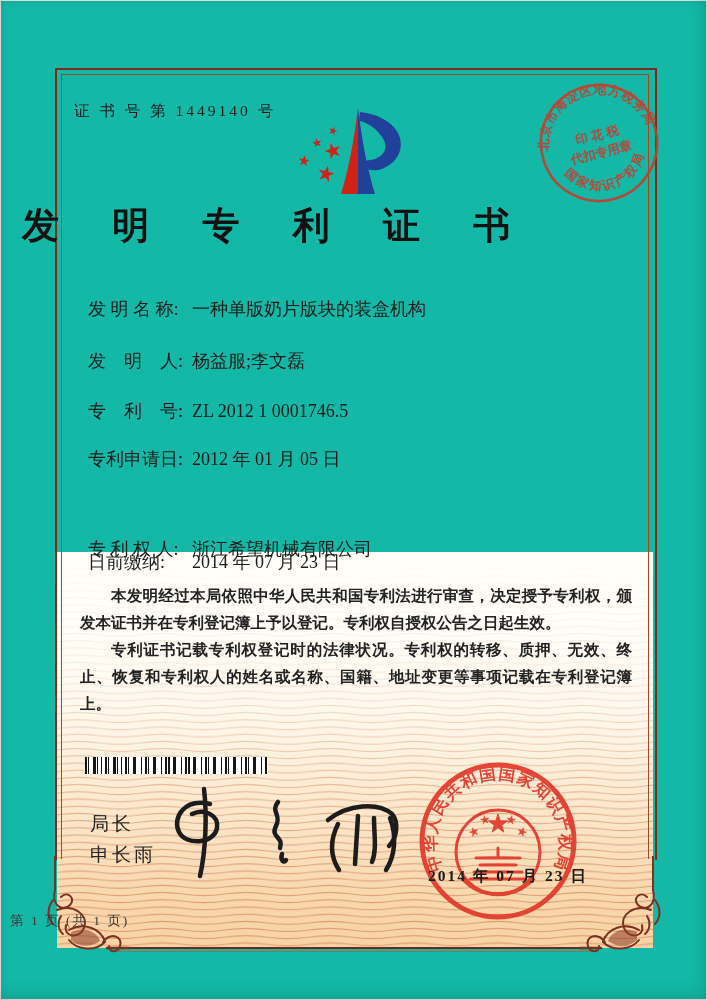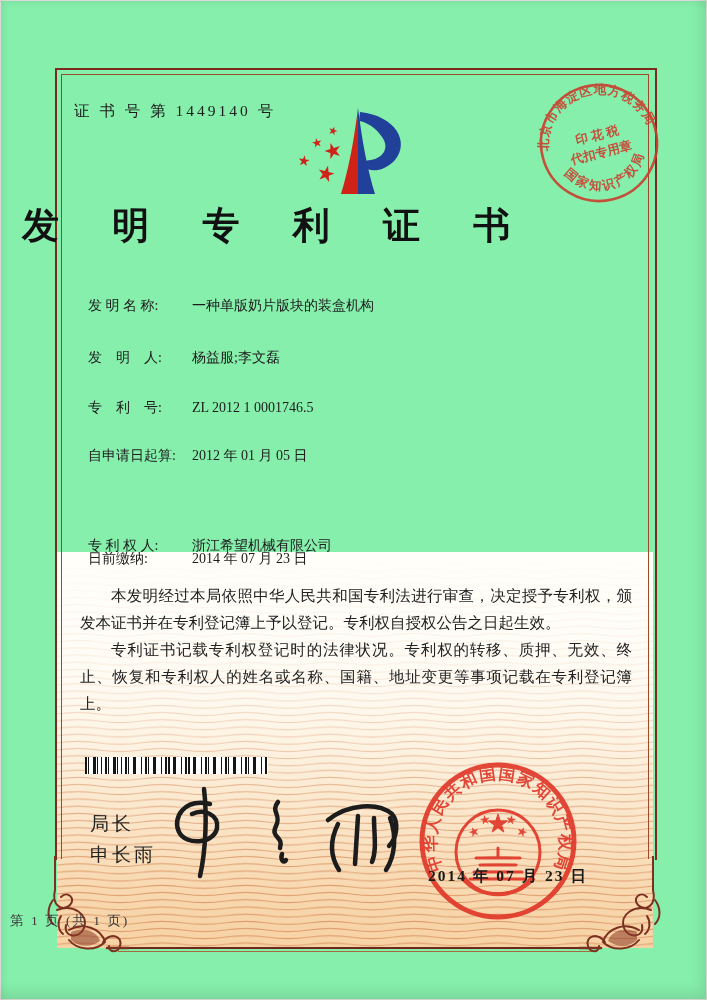--- a/index.html
+++ b/index.html
@@ -1,37 +1,37 @@
 <!DOCTYPE html>
 <html><head>
 <meta charset="utf-8">
 <style>
   html,body{margin:0;padding:0;background:#d8d6d1;}
-  .scan{position:relative;width:707px;height:1000px;margin:0 auto;background:#86efac;overflow:hidden;
+  .scan{position:relative;width:707px;height:1000px;margin:0 auto;background:#14b8a6;overflow:hidden;
         box-shadow:inset -5px -7px 14px rgba(0,0,0,.10), inset 3px 3px 8px rgba(0,0,0,.05), inset 0 0 0 1px #e9e7e2;
         font-family:"Liberation Serif","DejaVu Serif",serif;color:#1c1c1c;}
   .abs{position:absolute;}
   
   .frame-outer{position:absolute;left:55px;top:68px;width:598px;height:790px;
                border-top:2.5px solid #7b2b1e;border-left:2.5px solid #7b2b1e;border-right:2.5px solid #7b2b1e;}
   .frame-inner{position:absolute;left:61px;top:74px;width:586px;height:784px;
                border-top:1px solid #9b4a2a;border-left:1px solid #9b4a2a;border-right:1px solid #9b4a2a;}
   .bottom-rule{position:absolute;left:118px;top:947px;width:474px;height:2px;background:#6d2a1c;}
   .bottom-rule2{position:absolute;left:118px;top:951px;width:474px;height:1px;background:#a56a3c;}
   .flourish{position:absolute;width:84px;height:104px;}
   .flourish.right{transform:scaleX(-1);}
   
   .cert-no{position:absolute;left:74px;top:101px;font-size:15.5px;letter-spacing:3px;}
   .title{position:absolute;left:0;right:0;top:201px;text-align:left;font-size:37px;font-weight:bold;
          letter-spacing:22px;text-indent:22px;color:#111;}
-  .field{position:absolute;left:88px;font-size:14px;white-space:nowrap;}
+  .field{position:absolute;left:88px;font-size:18px;white-space:nowrap;}
   .field .lab{display:inline-block;min-width:96px;}
   .field .val{margin-left:8px;}
   .body-text{position:absolute;left:80px;top:582px;width:552px;font-size:15.5px;line-height:27px;
-             text-align:justify;color:#222;}
+             text-align:justify;color:#222;font-weight:bold;}
   .body-text p{margin:0;text-indent:2em;}
   .barcode{position:absolute;left:85px;top:757px;width:183px;height:17px;
     background:repeating-linear-gradient(90deg,#151515 0 2px,#fff 2px 3.5px,#151515 3.5px 4.5px,#fff 4.5px 8px,#151515 8px 11px,#fff 11px 12.5px,#151515 12.5px 13.5px,#fff 13.5px 16px,#151515 16px 17px,#fff 17px 20px);}
   .director{position:absolute;left:90px;top:808px;font-size:19px;letter-spacing:3px;line-height:31px;
             font-family:"Liberation Sans","DejaVu Sans",sans-serif;color:#222;}
   .seal-date{position:absolute;left:428px;top:866px;font-size:15.5px;font-weight:bold;letter-spacing:2px;color:#1a1a1a;}
   .footer{position:absolute;left:10px;right:0;top:912px;font-size:13.5px;letter-spacing:2px;color:#3a3a3a;}
   svg text{font-family:"Liberation Serif","DejaVu Serif",serif;}
 </style>
 </head>
@@ -134,21 +134,21 @@
   <div class="field" style="top:297px;">
     <span class="lab">发 明 名 称:</span><span class="val">一种单版奶片版块的装盒机构</span>
   </div>
   <div class="field" style="top:349px;">
     <span class="lab">发　明　人:</span><span class="val">杨益服;李文磊</span>
   </div>
   <div class="field" style="top:399px;">
     <span class="lab">专　利　号:</span><span class="val">ZL 2012 1 0001746.5</span>
   </div>
   <div class="field" style="top:447px;">
-    <span class="lab">自申请日起算:</span><span class="val">2012 年 01 月 05 日</span>
+    <span class="lab">专利申请日:</span><span class="val">2012 年 01 月 05 日</span>
   </div>
   <div class="field" style="top:497px;margin-top:40px;">
     <span class="lab">专 利 权 人:</span><span class="val">浙江希望机械有限公司</span>
   </div>
   <div class="field" style="top:550px;">
     <span class="lab">日前缴纳:</span><span class="val">2014 年 07 月 23 日</span>
   </div>
 
   <div class="body-text">
     <p>本发明经过本局依照中华人民共和国专利法进行审查，决定授予专利权，颁发本证书并在专利登记簿上予以登记。专利权自授权公告之日起生效。</p>

